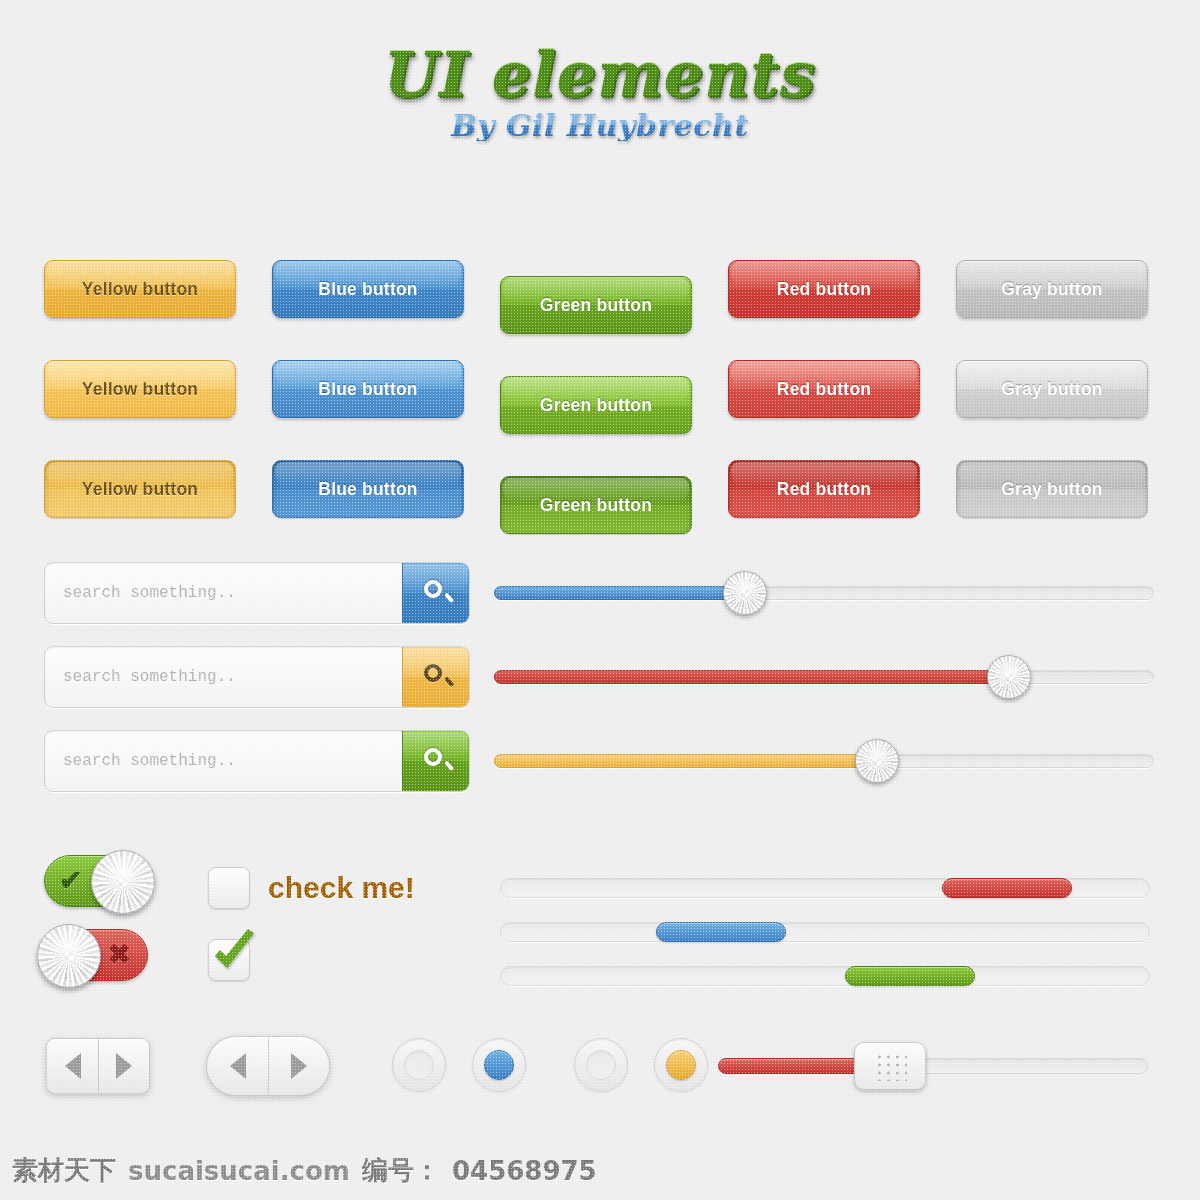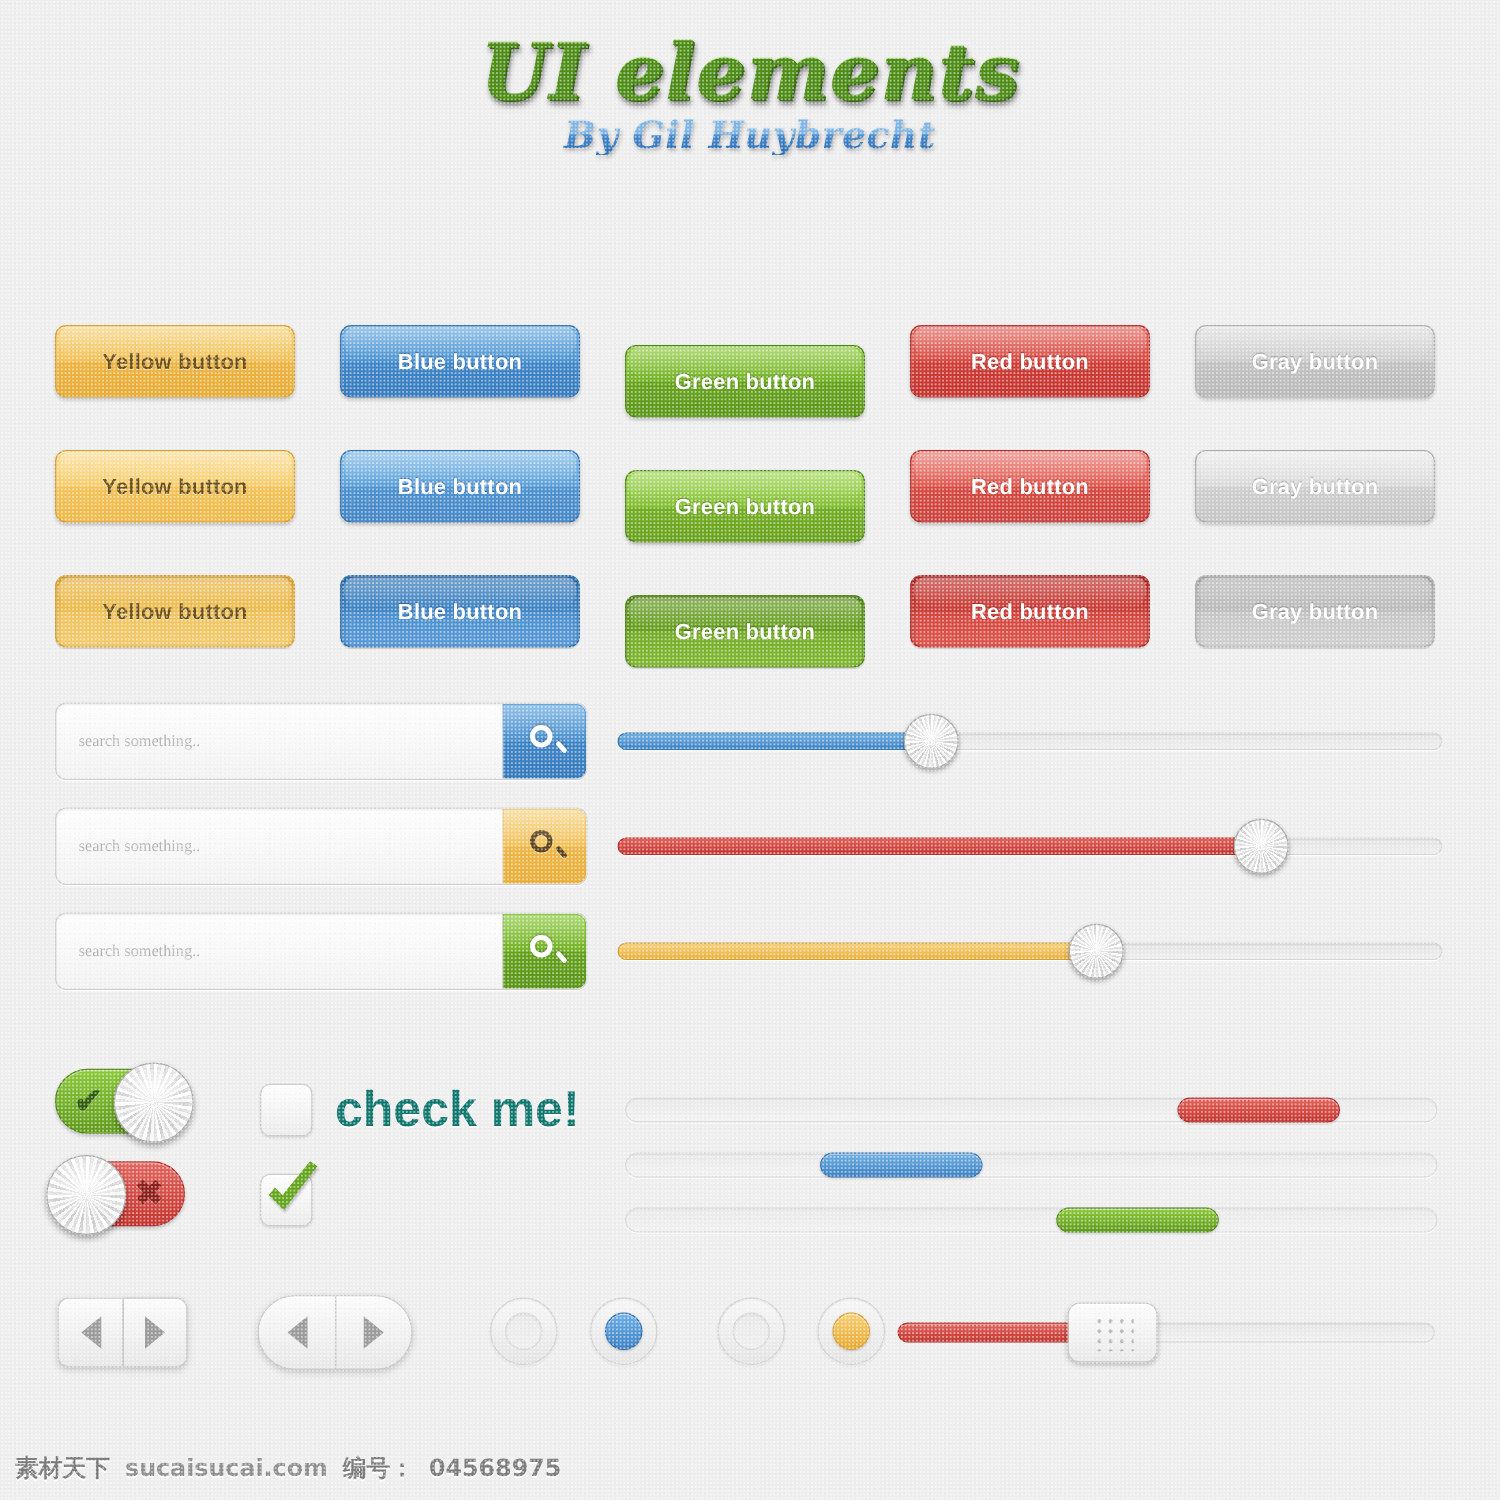--- a/index.html
+++ b/index.html
@@ -13,21 +13,21 @@
     position:absolute;inset:0;pointer-events:none;opacity:.55;
     background-image:
       radial-gradient(rgba(255,255,255,.9) .6px, transparent .7px),
       radial-gradient(rgba(175,175,175,.45) .6px, transparent .7px);
     background-size:3px 3px, 4px 4px;
     background-position:0 0, 2px 1px;
   }
   #sheet{position:absolute;inset:0;}
 
   
-  .header{position:absolute;left:0;right:0;top:26px;text-align:center;}
+  .header{position:absolute;left:0;right:0;top:43px;text-align:center;}
   .title{
     font-family:"DejaVu Serif",serif;
     font-style:italic;font-weight:bold;
     font-size:62px;letter-spacing:1px;
     color:#62ad1e;
     text-shadow:
       0 1px 0 #4d8c16, 1px 2px 0 #3f7711,
       2px 3px 0 #35660e, 2px 4px 4px rgba(0,0,0,.35),
       0 0 2px rgba(255,255,255,.55);
     background:linear-gradient(#8cd23c 0%, #8cd23c 42%, #5a9e1a 48%, #4b8d15 100%);
@@ -141,22 +141,22 @@
   .search{
     width:426px;height:62px;margin-bottom:22px;position:relative;
     border-radius:9px;box-sizing:border-box;
     background:linear-gradient(#fdfdfd,#f2f2f2);
     border:1px solid #cfcfcf;
     box-shadow:inset 0 1px 2px rgba(0,0,0,.07),0 1px 0 rgba(255,255,255,.9);
     display:flex;align-items:center;overflow:hidden;
   }
   .search-input{
     flex:1;border:0;background:transparent;outline:none;height:100%;
-    padding:0 18px;font-size:13px;color:#7d7d7d;
-    font-family:Liberation Serif, serif;
+    padding:0 18px;font-size:16px;color:#7d7d7d;
+    font-family:Liberation Mono, monospace;
   }
   .search-input::placeholder{color:#b1b1b1;}
   .search-btn{
     width:66px;height:100%;flex:none;display:flex;align-items:center;justify-content:center;
     cursor:pointer;position:relative;border-radius:0 8px 8px 0;
   }
   .search-btn::after{
     content:"";position:absolute;left:0;right:1px;top:1px;height:45%;
     border-radius:0 7px 10px 10px;
     background:linear-gradient(rgba(255,255,255,.3),rgba(255,255,255,0));
@@ -248,21 +248,21 @@
     background:linear-gradient(#fdfdfd,#ebebeb);
     border:1px solid #c9c9c9;box-sizing:border-box;
     box-shadow:inset 0 1px 0 rgba(255,255,255,.9),0 1px 2px rgba(0,0,0,.13);
   }
   .tick{
     position:absolute;left:-2px;top:-14px;width:52px;height:52px;
     color:#63a51c;font-size:0;
   }
   .tick svg{filter:drop-shadow(1px 2px 1px rgba(0,0,0,.25));}
   .check-label{
-    margin-left:18px;font-size:40px;font-weight:bold;color:#0f766e;
+    margin-left:18px;font-size:30px;font-weight:bold;color:#a16207;
     text-shadow:0 1px 0 rgba(255,255,255,.95);
   }
 
   
   .prog-col{position:absolute;left:500px;top:878px;width:650px;}
   .prog{
     position:relative;height:44px;
   }
   .p-track{
     position:absolute;left:0;right:0;top:0;height:20px;border-radius:10px;
@@ -341,21 +341,21 @@
   }
   .dots{
     width:34px;height:30px;
     background-image:radial-gradient(#b8b8b8 1.6px, transparent 1.8px);
     background-size:9px 8px;background-position:2px 2px;
   }
 
   
   .footer{
     position:absolute;left:12px;bottom:12px;display:flex;align-items:center;gap:12px;
-    font-size:19px;font-weight:bold;color:#7a7a7a;
+    font-size:26px;font-weight:bold;color:#7a7a7a;
     text-shadow:0 1px 0 rgba(255,255,255,.95);
     font-family:"DejaVu Sans","Liberation Sans",sans-serif;
   }
   .footer .site{color:#8d8d8d;}
 </style>
 </head>
 <body>
 
 <div id="sheet">
 

